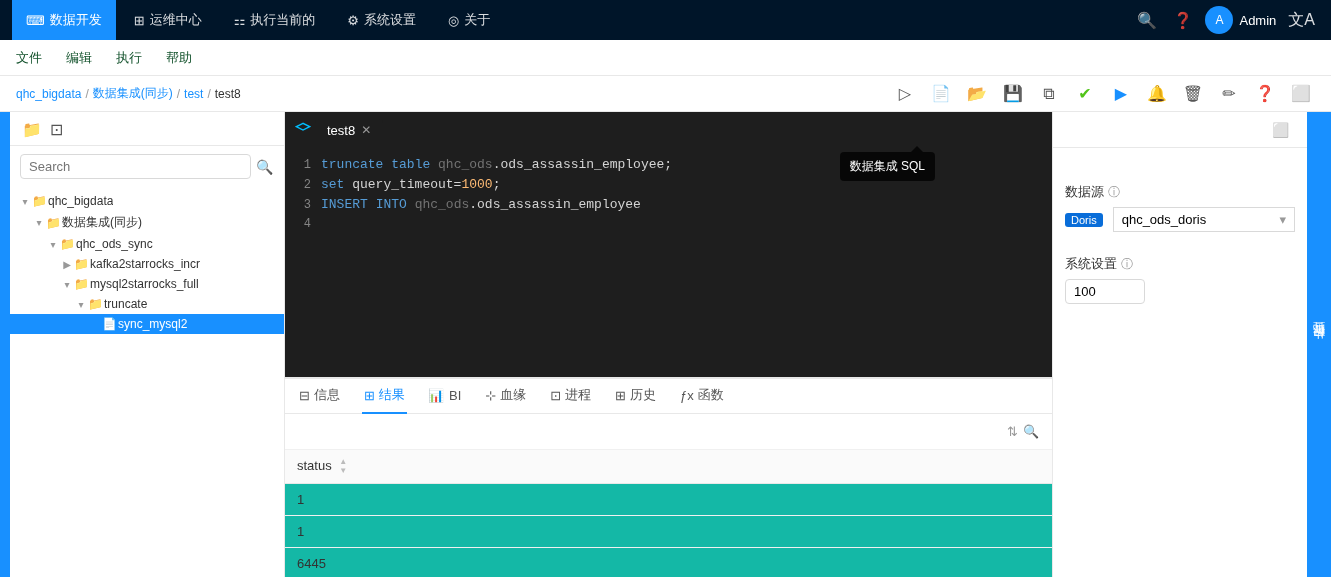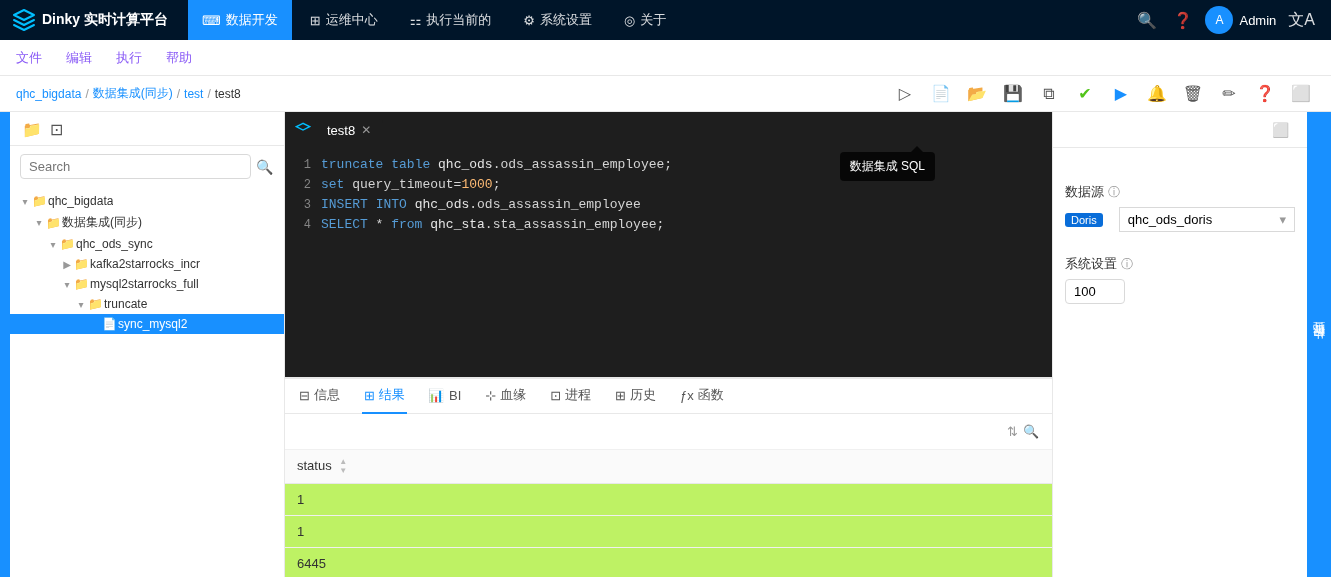--- a/index.html
+++ b/index.html
@@ -78,21 +78,21 @@
     .menu-bar {
       background: #fff;
       height: 36px;
       display: flex;
       align-items: center;
       padding: 0 16px;
       border-bottom: 1px solid #e8e8e8;
       gap: 24px;
     }
     .menu-item {
-      color: #8b5cf6;
+      color: #14532d;
       cursor: pointer;
       font-size: 13px;
       height: 36px;
       display: flex;
       align-items: center;
     }
 
     
     .breadcrumb-bar {
       background: #fff;
@@ -282,21 +282,21 @@
       text-align: right;
       padding-right: 10px;
       color: #858585;
       flex-shrink: 0;
       user-select: none;
       font-size: 12px;
     }
     .line-code { color: #d4d4d4; white-space: pre; }
     .kw { color: #569cd6; }
     .num { color: #fdba74; }
-    .tbl { color: #e5e5e5; font-family: Liberation Mono, monospace; }
+    .tbl { color: #737373; font-family: Liberation Mono, monospace; }
 
     
     .bottom-tabs {
       height: 36px;
       background: #fff;
       border-top: 1px solid #e8e8e8;
       border-bottom: 1px solid #e8e8e8;
       display: flex;
       align-items: center;
       padding: 0 12px;
@@ -310,21 +310,21 @@
       color: #555;
       cursor: pointer;
       padding: 0 2px;
       height: 36px;
       border-bottom: 2px solid transparent;
     }
     .bottom-tab.active { color: #1890ff; border-bottom-color: #1890ff; }
 
     
     .result-table-area {
-      background: #bef264;
+      background: #14b8a6;
       flex: 1;
       overflow-y: auto;
     }
     .result-table {
       width: 100%;
       border-collapse: collapse;
     }
     .result-table th {
       background: #fafafa;
       border-bottom: 1px solid #e8e8e8;
@@ -376,21 +376,21 @@
       color: #333;
       margin-bottom: 6px;
       display: flex;
       align-items: center;
       gap: 4px;
       margin-top: 23px;
     }
     .config-row {
       display: flex;
       align-items: center;
-      gap: 16px;
+      gap: 10px;
       margin-bottom: 14px;
     }
     .datasource-badge {
       background: #096dd9;
       color: #fff;
       padding: 1px 6px;
       border-radius: 3px;
       font-size: 11px;
       flex-shrink: 0;
     }
@@ -400,21 +400,21 @@
       border-radius: 0;
       padding: 4px 8px;
       font-size: 13px;
       background: #fff;
       cursor: pointer;
       display: flex;
       align-items: center;
       justify-content: space-between;
     }
     .maxrows-input {
-      width: 60px;
+      width: 80px;
       border: 1px solid #d9d9d9;
       border-radius: 4px;
       padding: 4px 8px;
       font-size: 13px;
     }
 
     
     .far-right-panel {
       width: 24px;
       background: #1890ff;
@@ -475,26 +475,20 @@
       border-bottom: 1px solid #f0f0f0;
     }
 
     
     .info-icon { color: #999; font-size: 12px; cursor: pointer; }
   </style>
 </head>
 <body>
 
 <div class="top-nav">
-  <div class="logo-area">
-    <svg class="logo-icon" viewBox="0 0 24 24" fill="none">
-      <path d="M12 2L2 7l10 5 10-5-10-5zM2 17l10 5 10-5M2 12l10 5 10-5" stroke="#00BFFF" stroke-width="2" stroke-linecap="round" stroke-linejoin="round"></path>
-    </svg>
-    <span class="logo-text">Dinky 实时计算平台</span>
-  </div>
 
   <div class="nav-item active">
     <span>⌨</span>
     <span>数据开发</span>
   </div>
   <div class="nav-item">
     <span>⊞</span>
     <span>运维中心</span>
   </div>
   <div class="nav-item">
@@ -636,21 +630,20 @@
         <div class="code-line">
           <span class="line-num">2</span>
           <span class="line-code"><span class="kw">set</span> query_timeout=<span class="num">1000</span>;</span>
         </div>
         <div class="code-line">
           <span class="line-num">3</span>
           <span class="line-code"><span class="kw">INSERT</span> <span class="kw">INTO</span> <span class="tbl">qhc_ods</span>.ods_assassin_employee</span>
         </div>
         <div class="code-line">
           <span class="line-num">4</span>
-          <span class="line-code"><span class="kw">SELECT</span> * <span class="kw">from</span> <span class="tbl">qhc_sta</span>.sta_assassin_employee;</span>
         </div>
       </div>
     </div>
 
     <div class="bottom-section">
 
       <div class="bottom-tabs">
         <div class="bottom-tab">
           <span>⊟</span>
           <span>信息</span>

